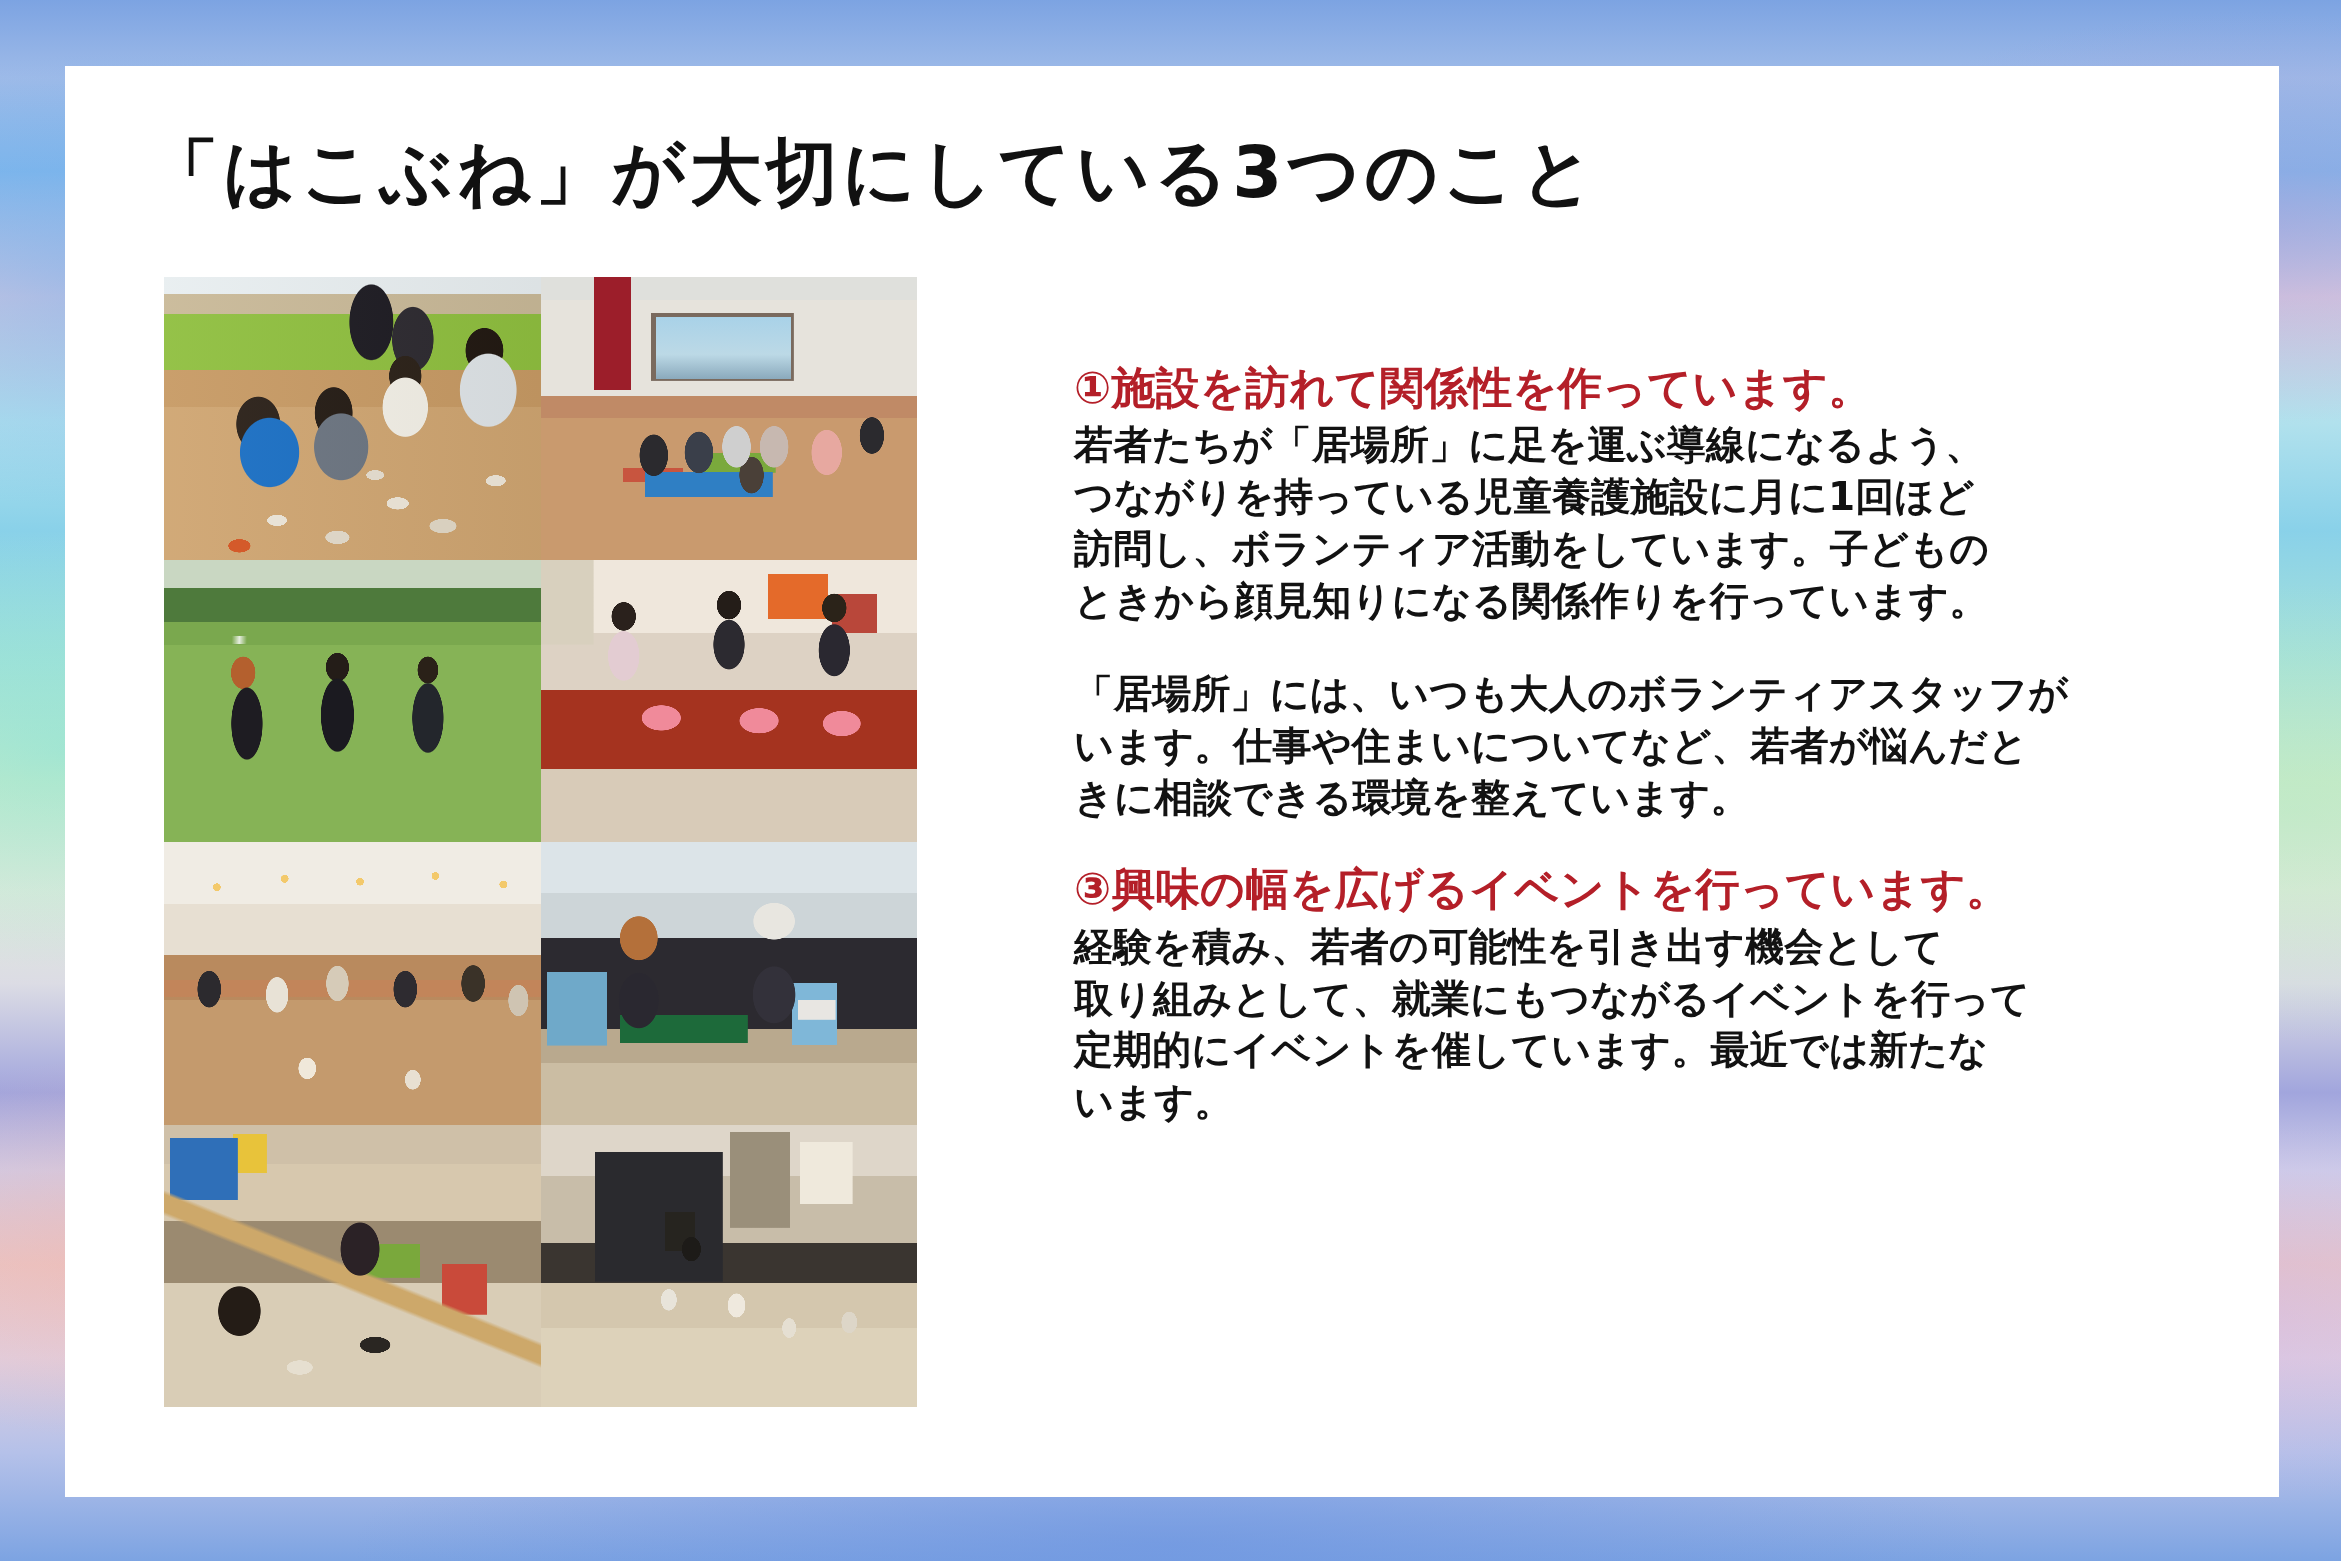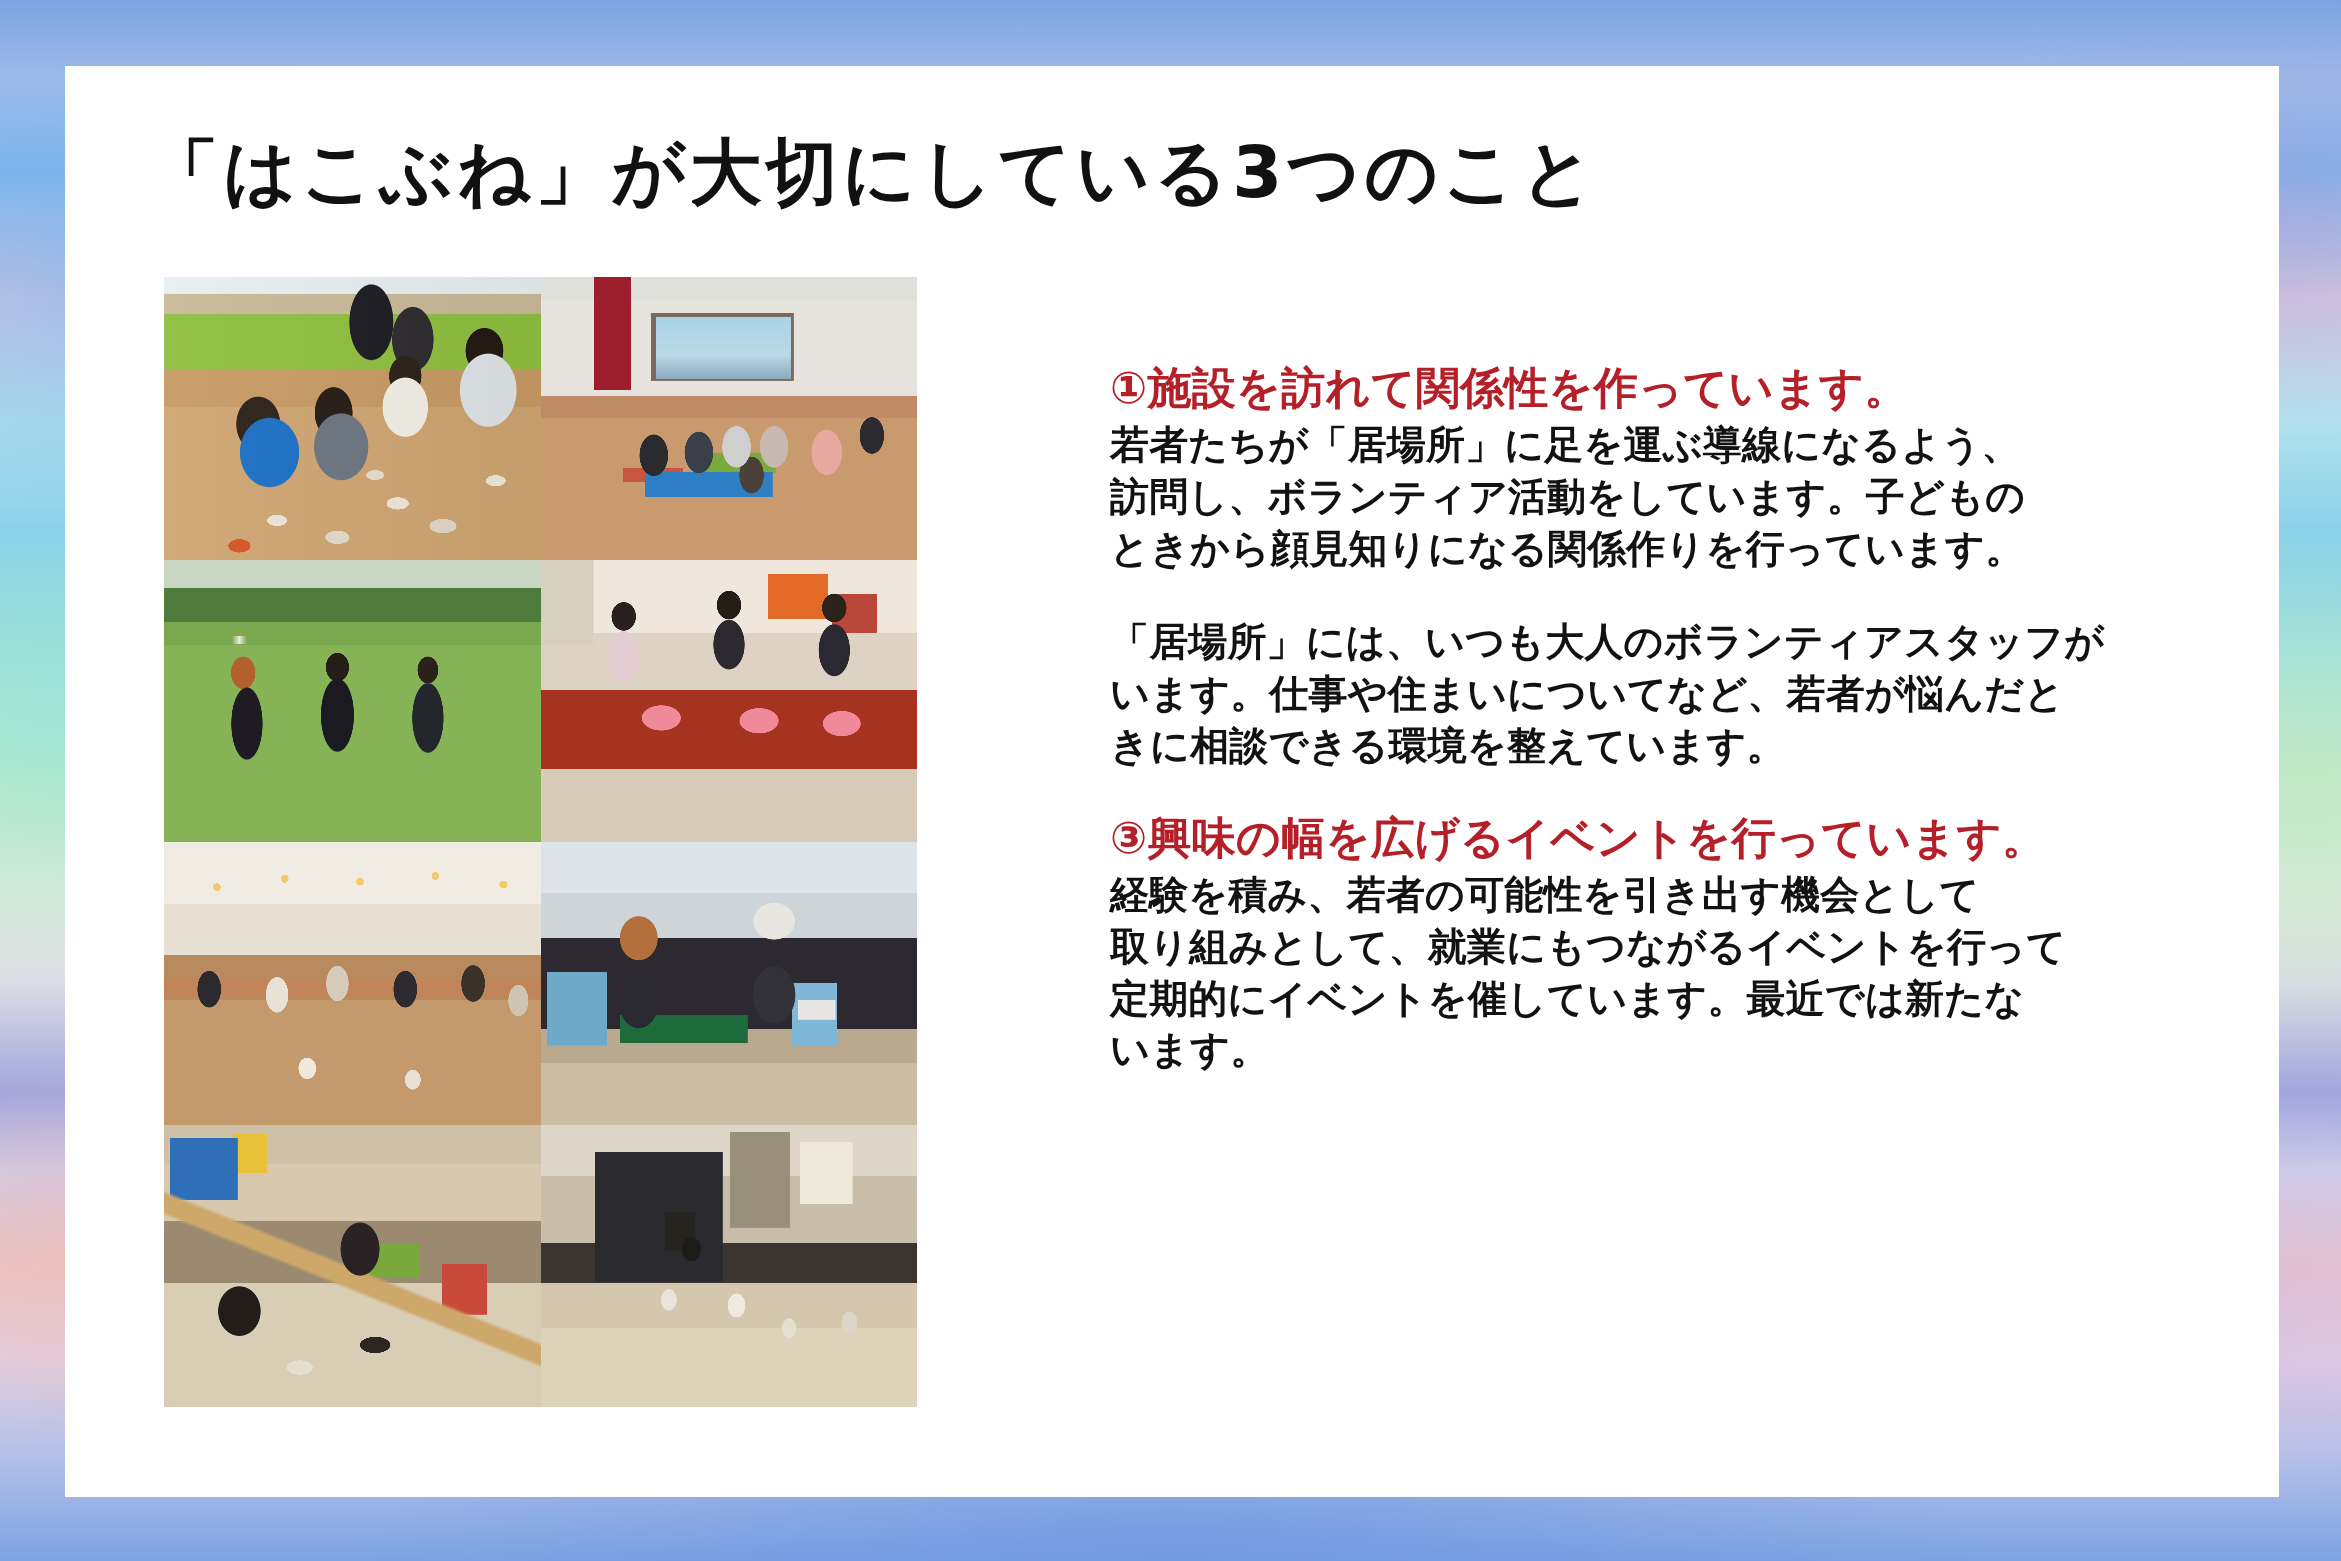--- a/index.html
+++ b/index.html
@@ -341,21 +341,21 @@
       linear-gradient(0deg, #26241f, #26241f) 36% 36%/8% 14% no-repeat;
   }
 
   
   #text-column {
     position: absolute;
     left: 1009px;
     top: 297px;
     width: 1218px;
   }
-  .section { margin-bottom: 41px; margin-left: 36px; }
+  .section { margin-bottom: 41px; }
   .section:last-child { margin-bottom: 0; }
 
   .sec-heading {
     font-size: 44px;
     font-weight: 700;
     color: #b41f28;
     letter-spacing: 0.005em;
     line-height: 1.14;
     white-space: nowrap;
     margin-bottom: 6.2px;
@@ -404,20 +404,21 @@
         <div class="ph-inner"></div>
       </div>
   </div>
 
   <div id="text-column">
 
     <div class="section">
       <div class="sec-heading">①施設を訪れて関係性を作っています。</div>
       <div class="sec-body">
         <span class="bline">若者たちが「居場所」に足を運ぶ導線になるよう、</span>
+        <span class="bline">つながりを持っている児童養護施設に月に1回ほど</span>
         <span class="bline">訪問し、ボランティア活動をしています。子どもの</span>
         <span class="bline">ときから顔見知りになる関係作りを行っています。</span>
       </div>
     </div>
 
     <div class="section">
       <div class="sec-body">
         <span class="bline">「居場所」には、いつも大人のボランティアスタッフが</span>
         <span class="bline">います。仕事や住まいについてなど、若者が悩んだと</span>
         <span class="bline">きに相談できる環境を整えています。</span>

